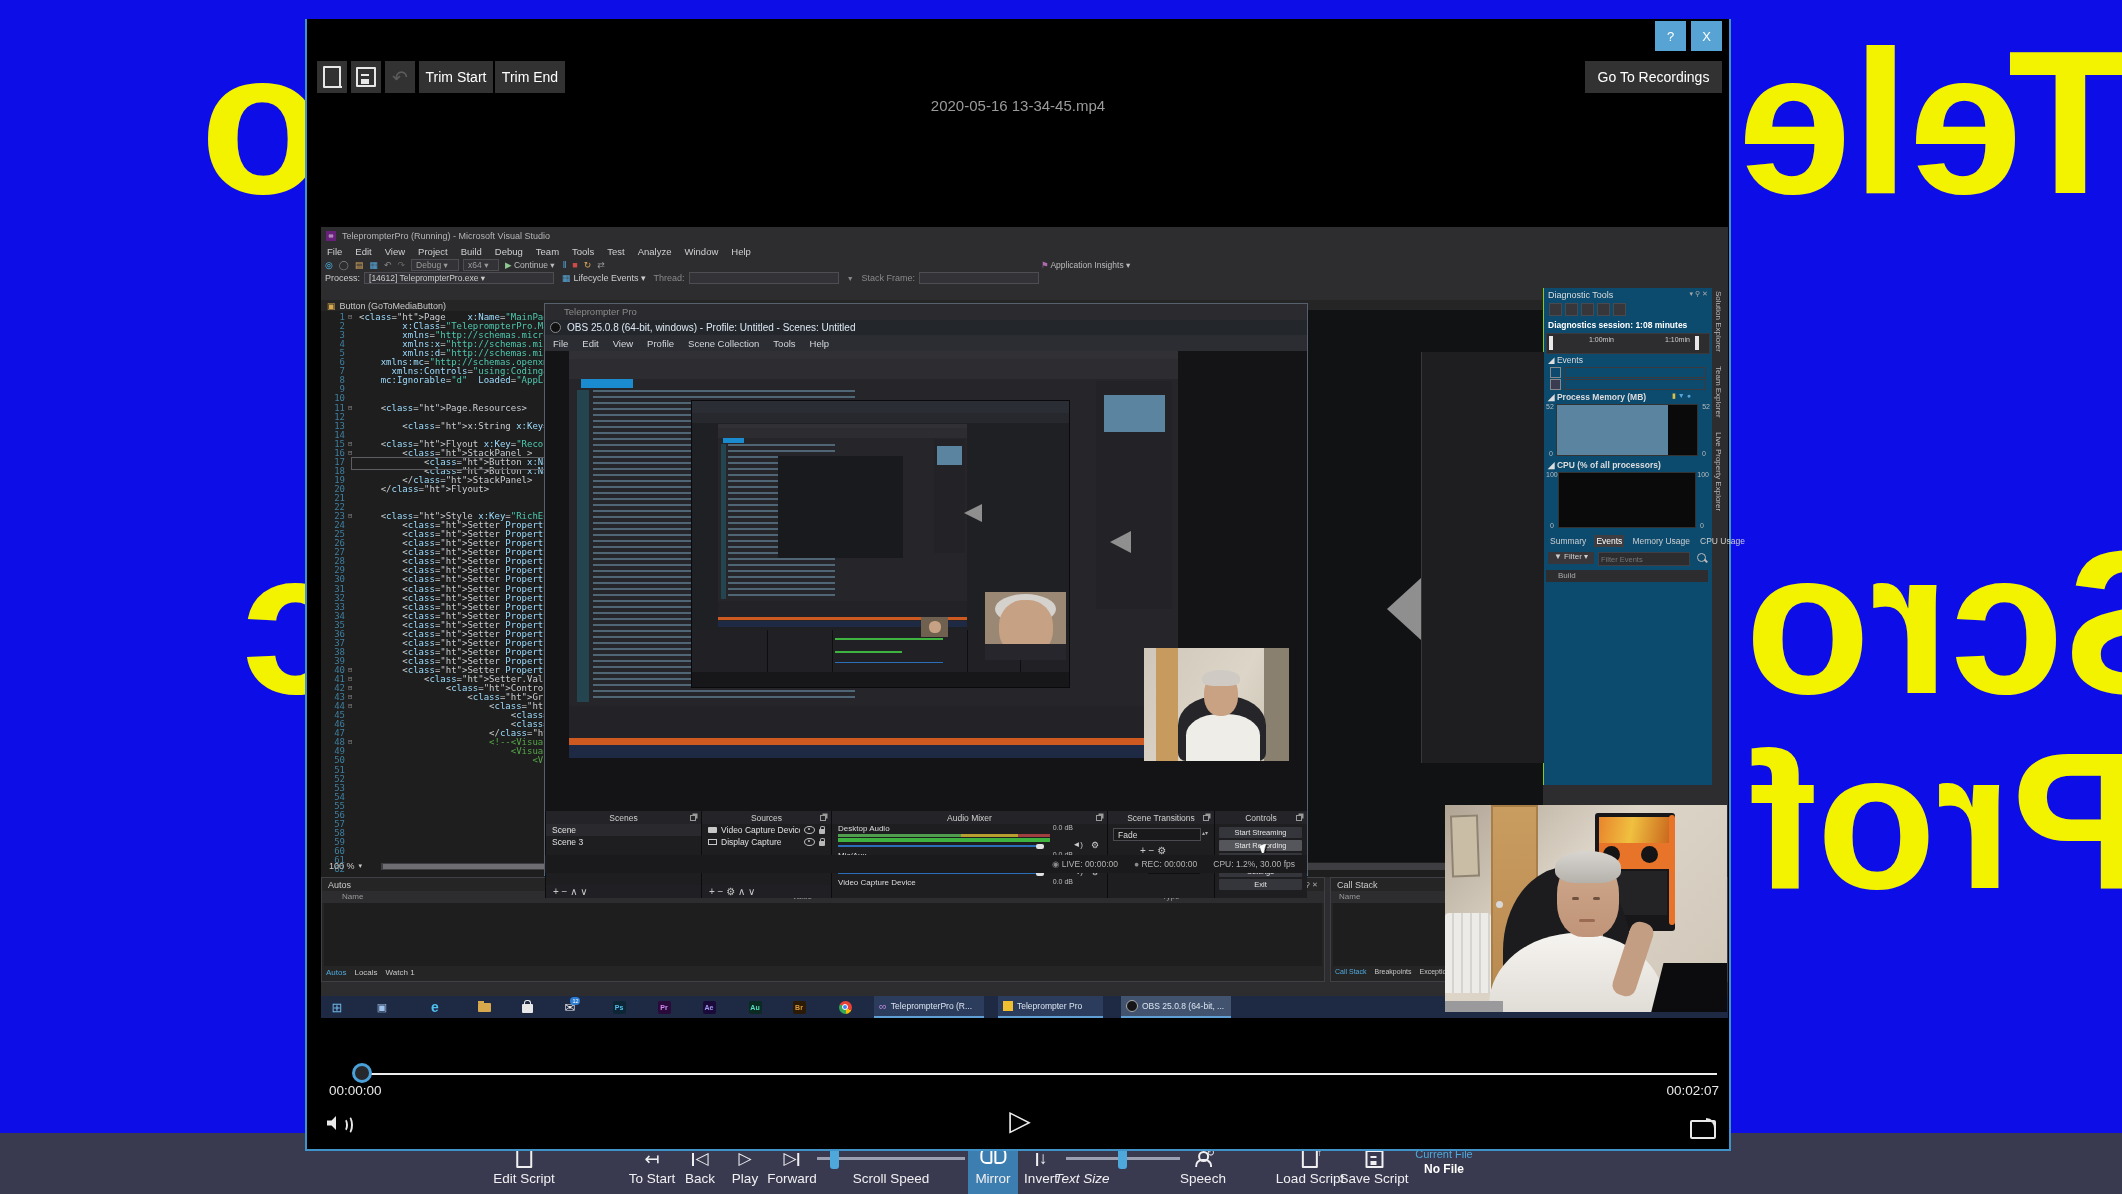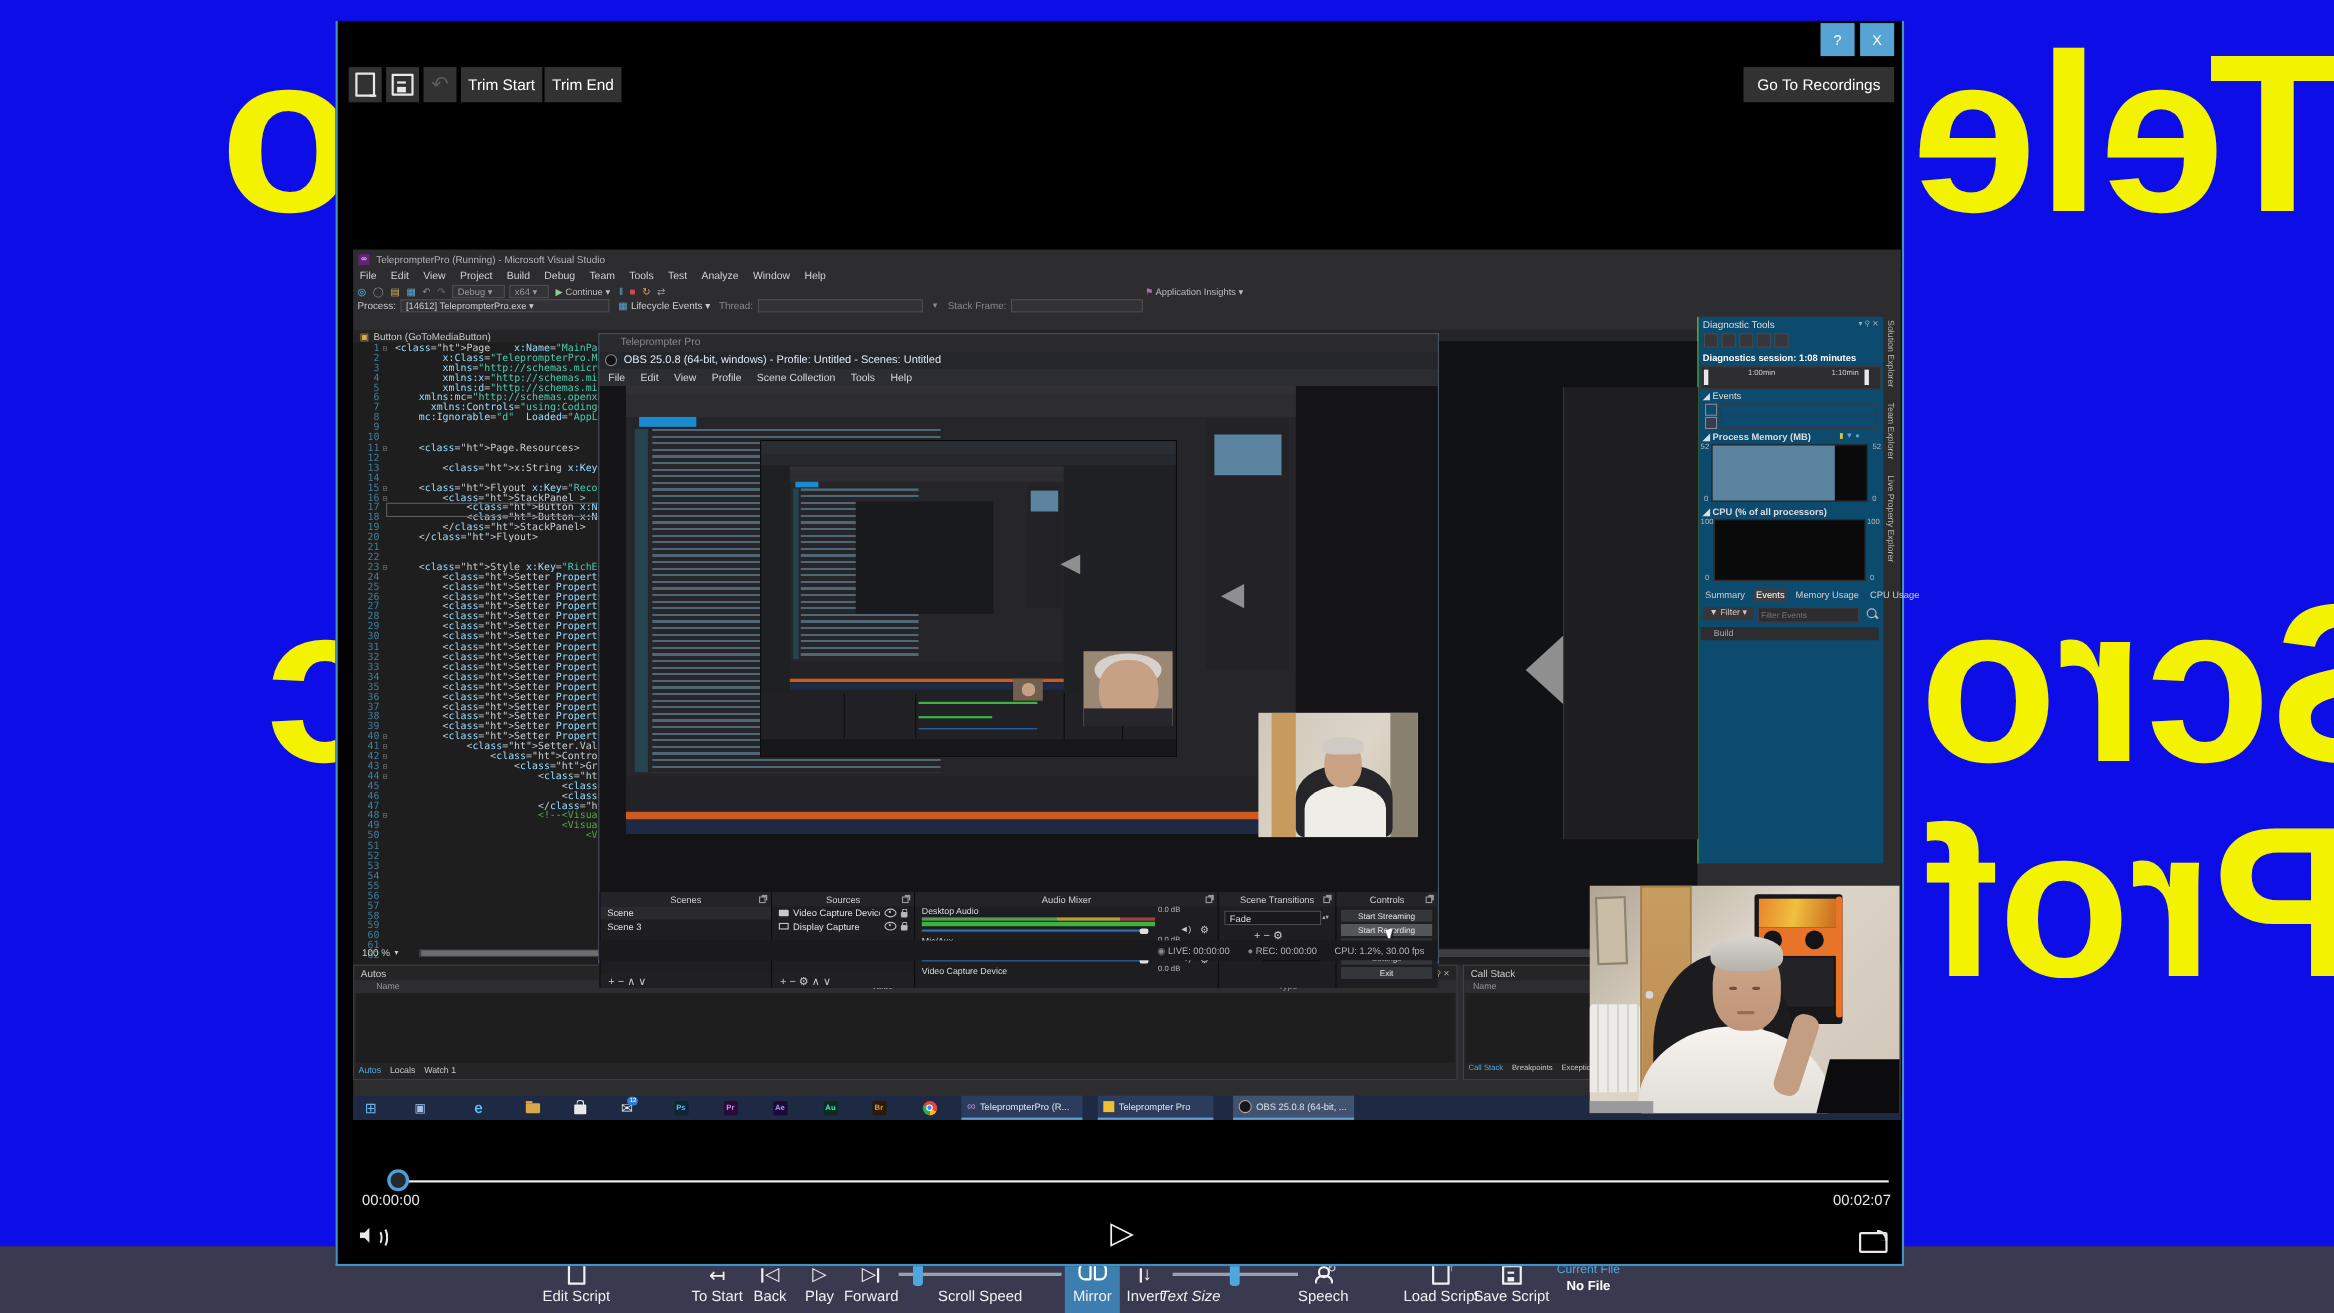--- a/index.html
+++ b/index.html
@@ -270,20 +270,21 @@
     <div class="tbtn" style="left:44px;width:30px">
       <span class="tb-flp"></span>
       </div>
     <div class="tbtn" style="left:78px;width:30px">
       <span style="color:#5c5c5c;font-size:19px">↶</span>
       </div>
     <div class="tbtn" style="left:112px;width:74px">Trim Start</div>
     <div class="tbtn" style="left:188px;width:70px">Trim End</div>
     <div class="tbtn" style="left:1278px;width:137px">Go To Recordings</div>
 
+    <div id="fname">2020-05-16 13-34-45.mp4</div>
 
     <div id="seekline"></div>
     <div id="seekhandle"></div>
     <div id="elapsed">00:00:00</div>
     <div id="duration">00:02:07</div>
     <div class="vol">
         <span class="bd"></span>
         <span class="w1"></span>
         <span class="w2"></span>
       </div>

